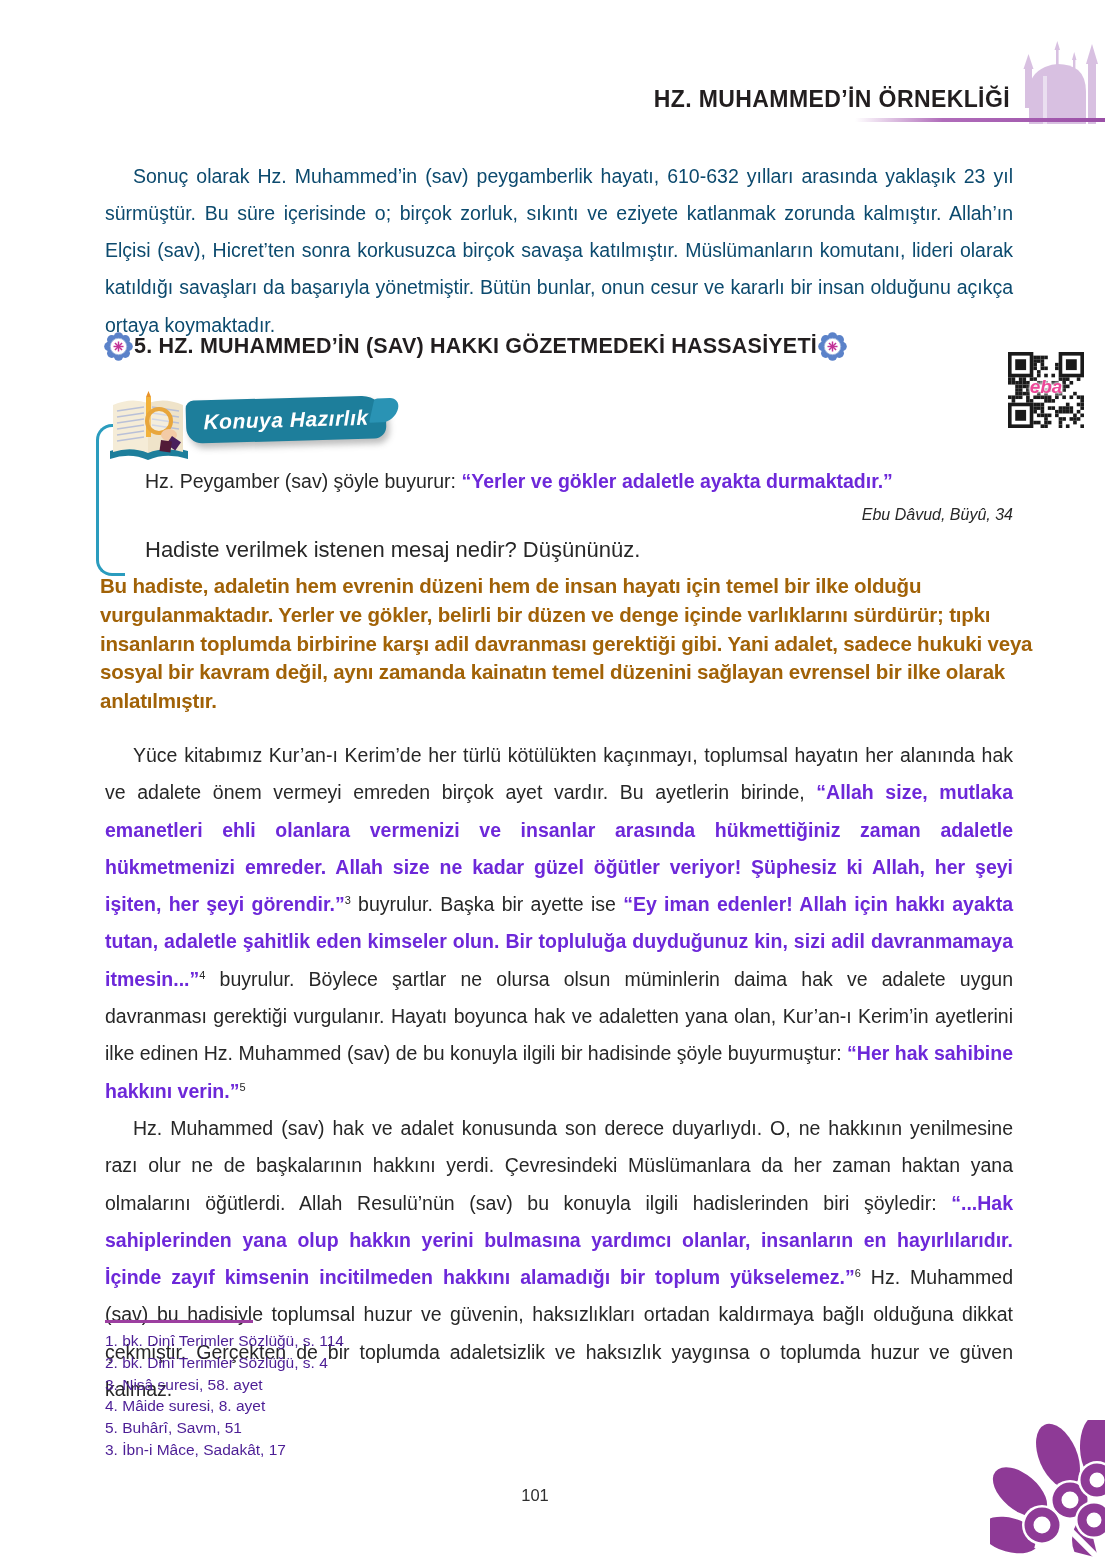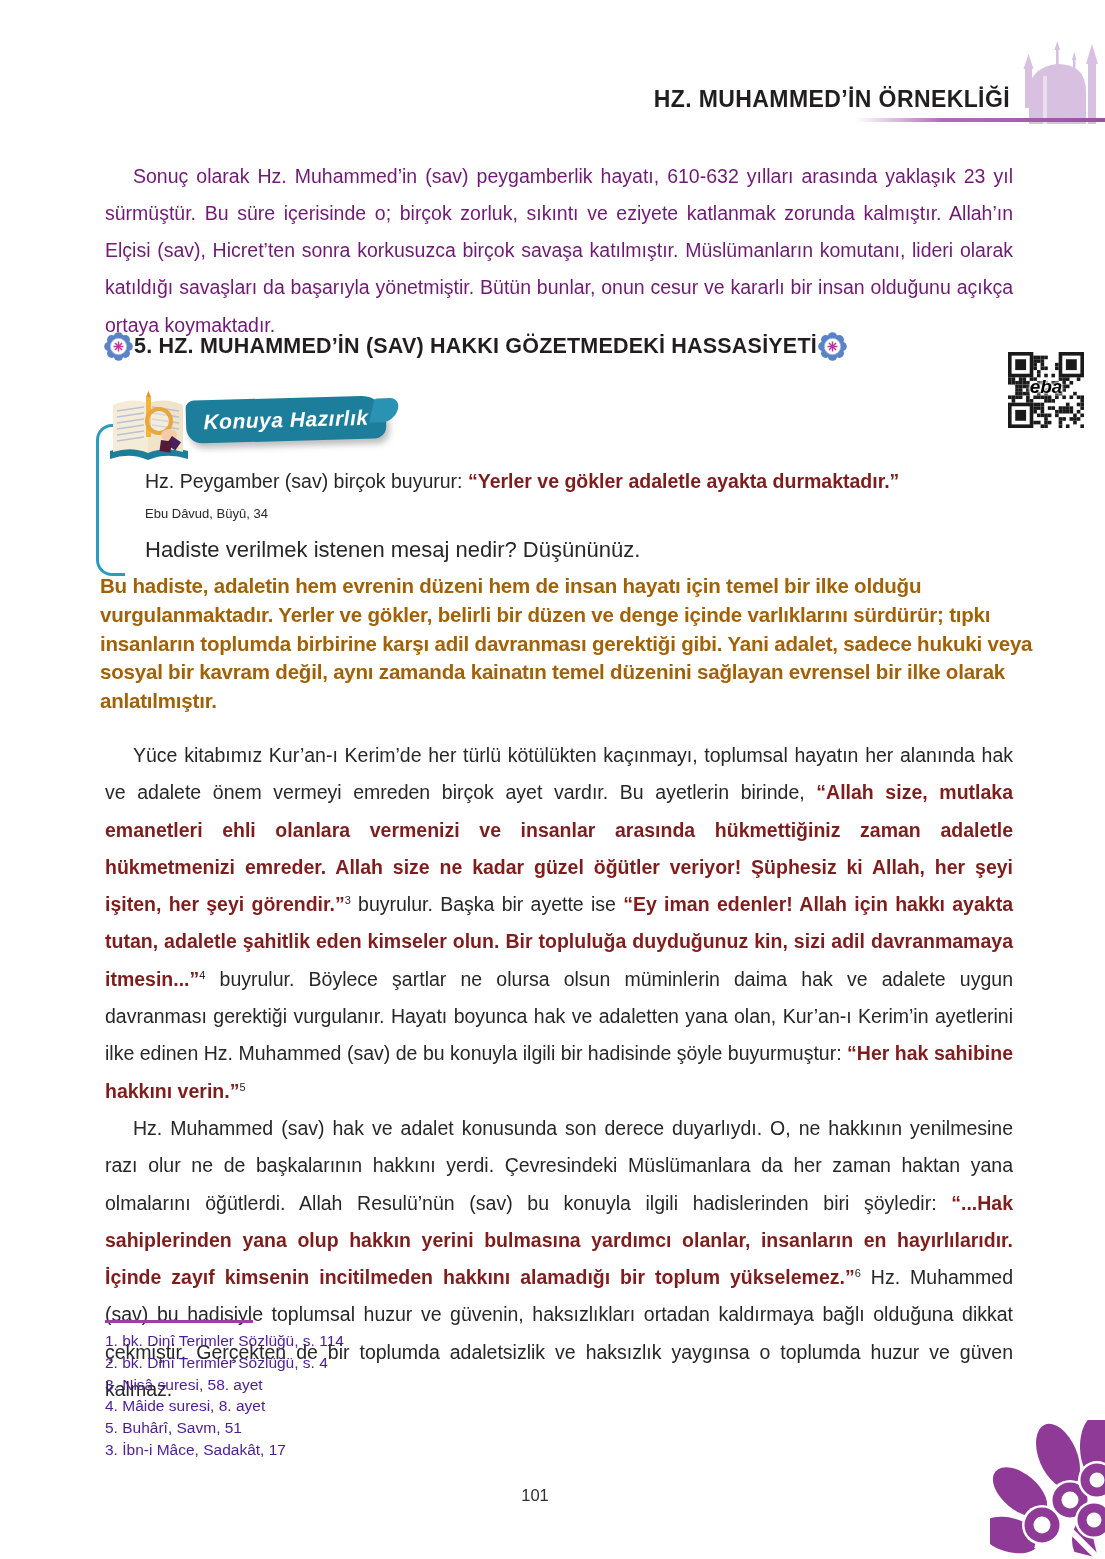--- a/index.html
+++ b/index.html
@@ -19,38 +19,38 @@
   }
   .mosque-wrap{position:absolute;top:36px;right:0;width:92px;height:88px;}
   .header-rule{
     position:absolute;top:118px;left:855px;width:250px;height:4px;
     background:linear-gradient(to right, rgba(165,90,175,0), #b06cba 35%, #9a4fa6);
   }
   
   .intro{
     position:absolute;left:105px;top:138px;width:908px;
     font-size:19.5px;line-height:37.3px;text-align:justify;text-indent:28px;
-    color:#701a75;
+    color:#0c4a6e;
   }
   
   .section-row{
     position:absolute;left:103px;top:331px;width:905px;
     display:flex;align-items:center;
   }
   .section-heading{
     margin:0;font-size:21.5px;font-weight:700;color:#221e1f;letter-spacing:.2px;
     white-space:nowrap;
   }
   .rosette{width:31px;height:31px;flex:0 0 auto;}
   
   .qr-box{position:absolute;left:1008px;top:352px;width:76px;height:76px;background:#fff;}
   .qr-box svg{position:absolute;inset:0;}
   .qr-label{
     position:absolute;left:0;right:0;top:24px;text-align:center;
-    font-size:19px;font-weight:700;font-style:italic;color:#000000;
+    font-size:19px;font-weight:700;font-style:italic;color:#ec4899;
     text-shadow:0 0 3px #fff,0 0 3px #fff,0 0 4px #fff;
   }
   
   .kh-bracket{
     position:absolute;left:96px;top:424px;width:26px;height:146px;
     border-left:3.5px solid #2a9cbe;border-top:3.5px solid #2a9cbe;border-bottom:3.5px solid #2a9cbe;
     border-radius:16px 0 0 16px;
   }
   .kh-book{position:absolute;left:106px;top:391px;width:88px;height:74px;}
   .kh-banner{
@@ -67,39 +67,39 @@
   .kh-banner-label{
     position:relative;z-index:2;
     color:#ffffff;font-size:21px;font-weight:700;font-style:italic;letter-spacing:.5px;
   }
   .kh-hadith{
     position:absolute;left:145px;top:466px;width:870px;
     font-size:19.5px;line-height:30px;color:#272727;
   }
   .kh-source{
     position:absolute;left:145px;top:506px;width:868px;
-    font-size:13px;text-align:left;color:#272727;
+    font-size:16px;font-style:italic;text-align:right;color:#272727;
   }
   .kh-question{
     position:absolute;left:145px;top:537px;width:868px;
     font-size:22px;color:#272727;
   }
   
   .answer-note{
     position:absolute;left:100px;top:572px;width:966px;
     font-size:20.5px;font-weight:700;line-height:28.8px;
     color:#a16207;letter-spacing:-0.2px;
   }
   
   .body-text{
     position:absolute;left:105px;top:737px;width:908px;
     font-size:19.5px;line-height:37.3px;text-align:justify;color:#272727;
   }
   .body-text p{margin:0;text-indent:28px;}
-  .seg-b{font-weight:700;color:#7f1d1d;}
+  .seg-b{font-weight:700;color:#6d28d9;}
   sup{font-size:11px;line-height:0;vertical-align:7px;font-weight:400;}
   
   .footnote-rule{position:absolute;left:105px;top:1320px;width:148px;height:3px;background:#9c3fa0;}
   .footnotes{
     position:absolute;left:105px;top:1330px;width:700px;
     font-size:15.5px;line-height:21.8px;color:#4c1d95;
   }
   
   .page-number{
     position:absolute;left:470px;top:1486px;width:130px;text-align:center;
@@ -357,21 +357,21 @@
       <rect x="40" y="6" width="5" height="40" fill="#f2b23b"></rect>
       <circle cx="53" cy="30" r="12" fill="rgba(255,255,255,0.35)" stroke="#e8a63c" stroke-width="4"></circle>
       <ellipse cx="63" cy="44" rx="8" ry="6" fill="#f3cba6"></ellipse>
       <rect x="66" y="45" width="11" height="10" fill="#4a1f5c" transform="rotate(35 66 45)"></rect>
       <rect x="55" y="49" width="11" height="11" fill="#521b38" transform="rotate(8 55 49)"></rect>
     </svg>
   </div>
   <div class="kh-banner">
     <span class="kh-banner-label">Konuya Hazırlık</span>
   </div>
-  <div class="kh-hadith"><span>Hz. Peygamber (sav) birçok buyurur: </span><span class="seg-b">“Yerler ve gökler adaletle ayakta durmaktadır.”</span></div>
+  <div class="kh-hadith"><span>Hz. Peygamber (sav) şöyle buyurur: </span><span class="seg-b">“Yerler ve gökler adaletle ayakta durmaktadır.”</span></div>
   <div class="kh-source">Ebu Dâvud, Büyû, 34</div>
   <div class="kh-question">Hadiste verilmek istenen mesaj nedir? Düşününüz.</div>
 
   <div class="answer-note">Bu hadiste, adaletin hem evrenin düzeni hem de insan hayatı için temel bir ilke olduğu vurgulanmaktadır. Yerler ve gökler, belirli bir düzen ve denge içinde varlıklarını sürdürür; tıpkı insanların toplumda birbirine karşı adil davranması gerektiği gibi. Yani adalet, sadece hukuki veya sosyal bir kavram değil, aynı zamanda kainatın temel düzenini sağlayan evrensel bir ilke olarak anlatılmıştır.</div>
 
   <div class="body-text">
     <p><span>Yüce kitabımız Kur’an-ı Kerim’de her türlü kötülükten kaçınmayı, toplumsal hayatın her alanında hak ve adalete önem vermeyi emreden birçok ayet vardır. Bu ayetlerin birinde, </span><span class="seg-b">“Allah size, mutlaka emanetleri ehli olanlara vermenizi ve insanlar arasında hükmettiğiniz zaman adaletle hükmetmenizi emreder. Allah size ne kadar güzel öğütler veriyor! Şüphesiz ki Allah, her şeyi işiten, her şeyi görendir.”</span><sup>3</sup><span> buyrulur. Başka bir ayette ise </span><span class="seg-b">“Ey iman edenler! Allah için hakkı ayakta tutan, adaletle şahitlik eden kimseler olun. Bir topluluğa duyduğunuz kin, sizi adil davranmamaya itmesin...”</span><sup>4</sup><span> buyrulur. Böylece şartlar ne olursa olsun müminlerin daima hak ve adalete uygun davranması gerektiği vurgulanır. Hayatı boyunca hak ve adaletten yana olan, Kur’an-ı Kerim’in ayetlerini ilke edinen Hz. Muhammed (sav) de bu konuyla ilgili bir hadisinde şöyle buyurmuştur: </span><span class="seg-b">“Her hak sahibine hakkını verin.”</span><sup>5</sup></p>
     <p><span>Hz. Muhammed (sav) hak ve adalet konusunda son derece duyarlıydı. O, ne hakkının yenilmesine razı olur ne de başkalarının hakkını yerdi. Çevresindeki Müslümanlara da her zaman haktan yana olmalarını öğütlerdi. Allah Resulü’nün (sav) bu konuyla ilgili hadislerinden biri şöyledir: </span><span class="seg-b">“...Hak sahiplerinden yana olup hakkın yerini bulmasına yardımcı olanlar, insanların en hayırlılarıdır. İçinde zayıf kimsenin incitilmeden hakkını alamadığı bir toplum yükselemez.”</span><sup>6</sup><span> Hz. Muhammed (sav) bu hadisiyle toplumsal huzur ve güvenin, haksızlıkları ortadan kaldırmaya bağlı olduğuna dikkat çekmiştir. Gerçekten de bir toplumda adaletsizlik ve haksızlık yaygınsa o toplumda huzur ve güven kalmaz.</span></p>
   </div>
 

